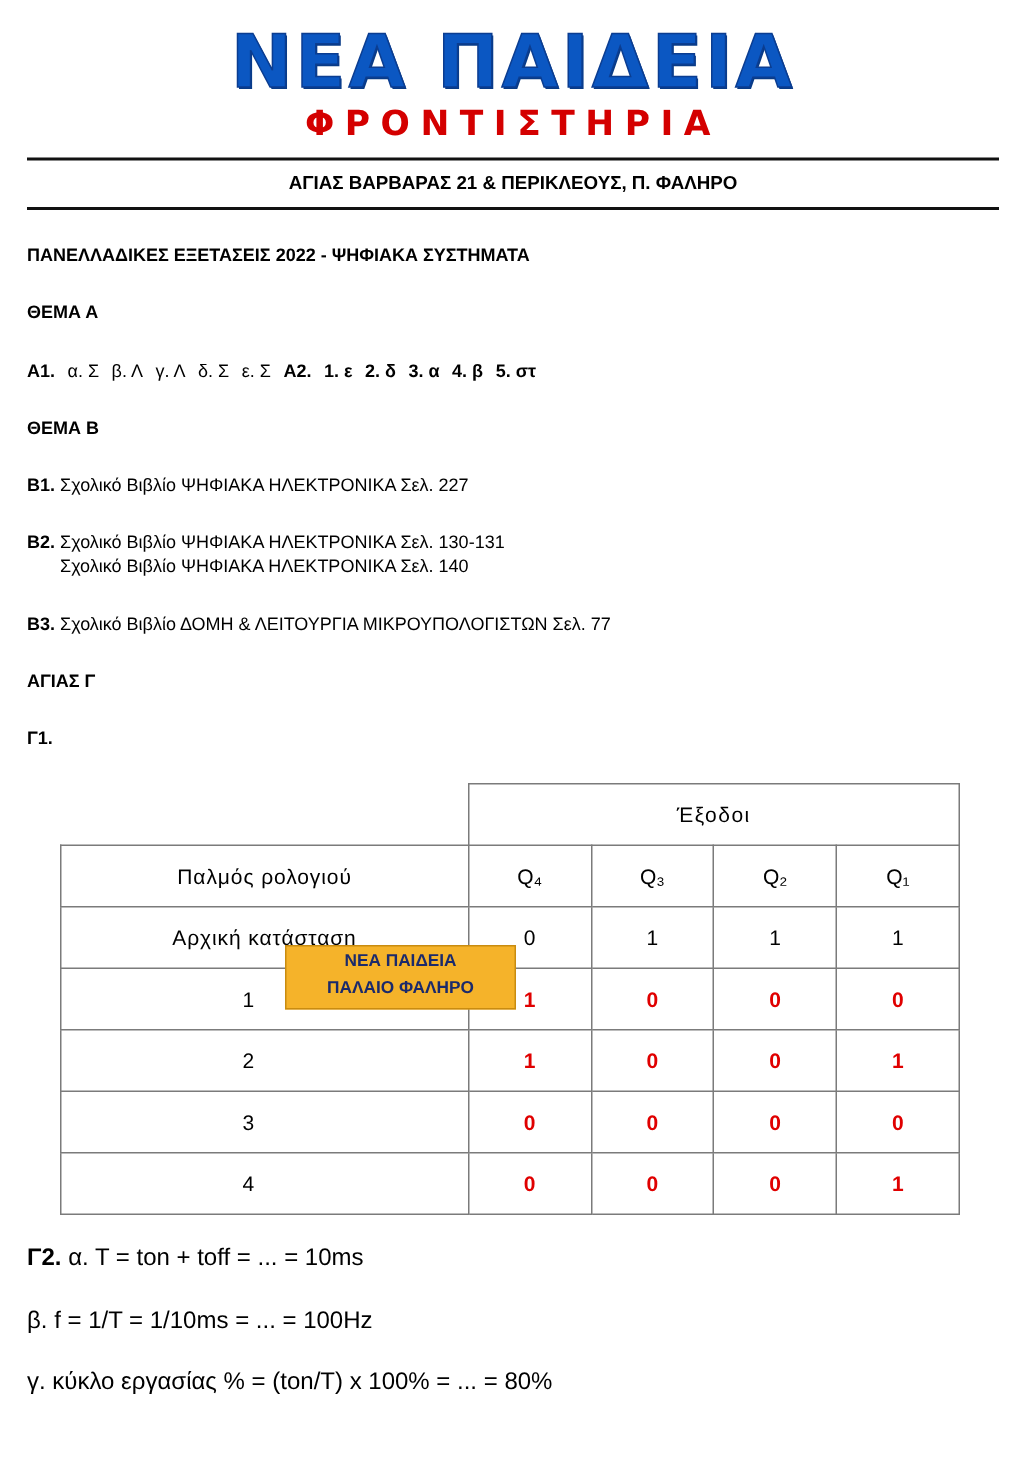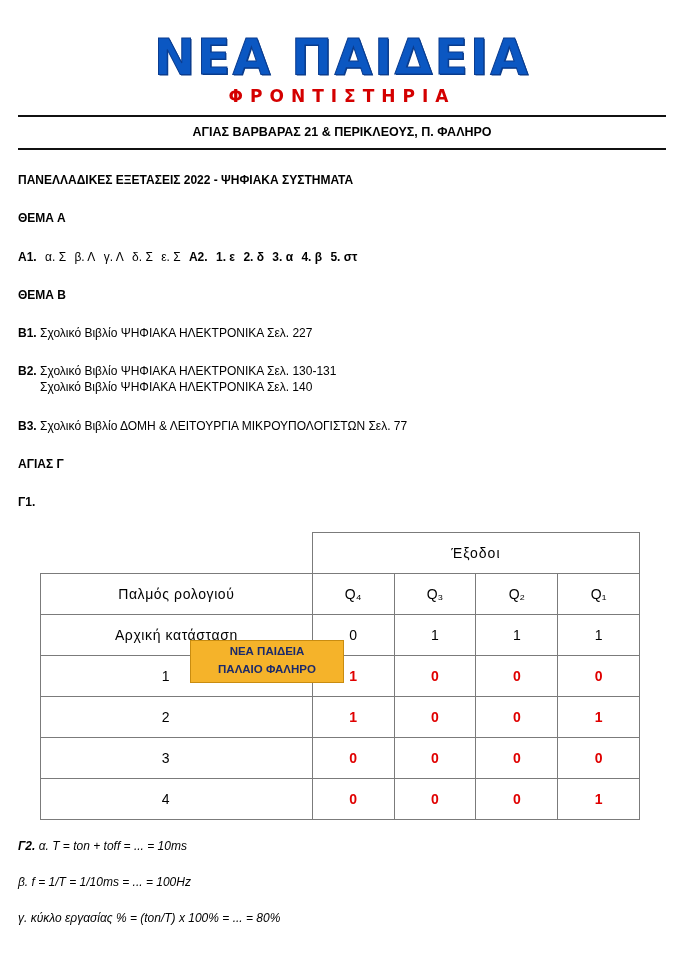--- a/index.html
+++ b/index.html
@@ -13,42 +13,42 @@
     font-family: "Liberation Sans", sans-serif;
     color: #000000;
     position: relative;
     overflow: hidden;
   }
   .page {
     width: 684px;
     height: 974px;
     position: relative;
     box-sizing: border-box;
-    padding: 16px 18px;
+    padding: 0 18px;
   }
 
   
   .logo-block {
     text-align: center;
     padding-top: 16px;
   }
   .logo-main {
     font-family: "DejaVu Sans", sans-serif;
     font-weight: 700;
     font-size: 49px;
     letter-spacing: 2px;
     color: #0b57c2;
     line-height: 1.05;
     -webkit-text-stroke: 1px #0b3d91;
     text-shadow: 1px 1px 0 #083b86;
   }
   .logo-sub {
     font-family: "DejaVu Sans", sans-serif;
     font-weight: 700;
-    font-size: 17px;
+    font-size: 23px;
     letter-spacing: 7px;
     color: #d40000;
     margin-top: 3px;
   }
   .hr-top {
     border: none;
     border-top: 2px solid #111;
     margin: 9px 0 6px 0;
   }
   .addr-line {
@@ -158,22 +158,21 @@
     font-size: 11.5px;
     font-weight: 700;
     color: #1b2a6b;
     line-height: 1.55;
     padding: 2px 0 3px 0;
   }
 
   
   .tail {
     margin-top: 18px;
-    font-size: 12px;
-    font-style: italic;
+    font-size: 16px;
   }
   .tail p {
     margin: 0 0 20px 0;
   }
   .indent1 { margin-left: 20px; }
   .indent2 { margin-left: 40px; }
 </style>
 </head>
 <body>
 

